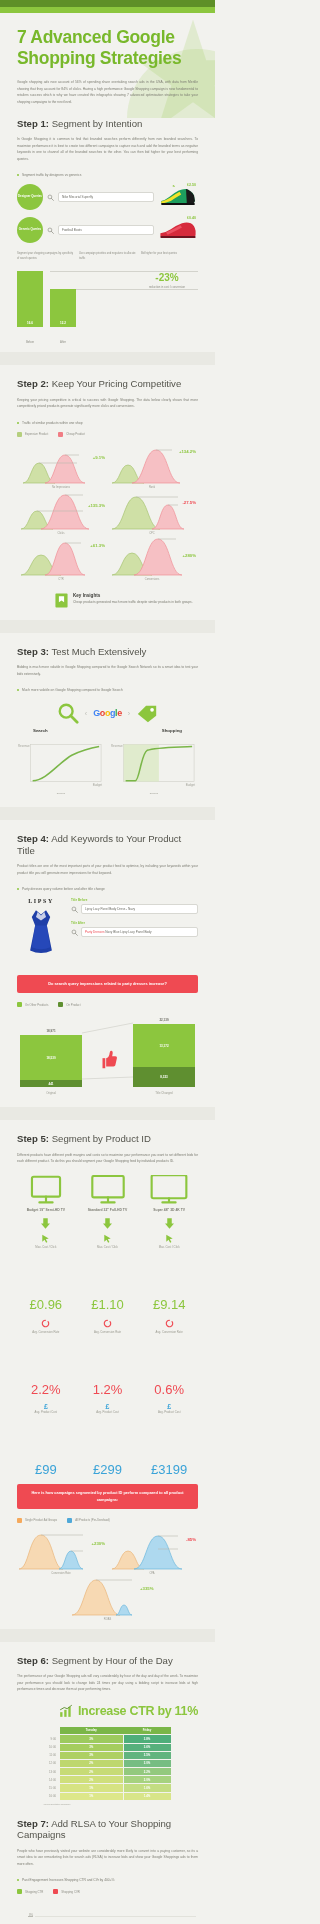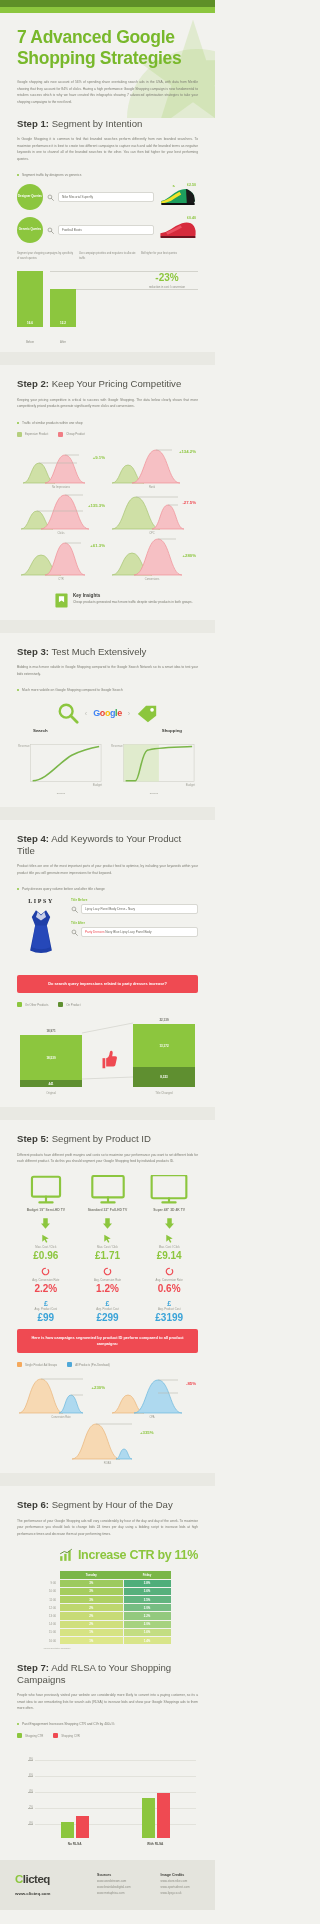--- a/index.html
+++ b/index.html
@@ -155,21 +155,21 @@
            width: 22px; height: 22px; }
 
   
   .tvs { display: flex; gap: 4px; margin: 10px 0 0 0; }
   .tvcol { flex: 1; text-align: center; }
   .tv { width: 38px; height: 30px; margin: 0 auto; display: block; }
   .tvname { font-size: 3.4px; font-weight: bold; color: #7c7c72; line-height: 1.5; margin-top: 3px; }
   .arrow { width: 9px; height: 11px; margin: 5px auto 3px auto; display: block; }
   .micon { width: 9px; height: 9px; margin: 5px auto 2px auto; display: block; }
   .mlbl { font-size: 2.8px; color: #9a9a90; }
-  .mval { font-size: 10px; font-weight: bold; line-height: 1.3; }
+  .mval { font-size: 13px; font-weight: normal; line-height: 1.3; margin-top: 48px; }
   .mval.green { color: #8cc63e; }
   .mval.red { color: #ef4a52; }
   .mval.blue { color: #3aa3d8; }
   .psym { font-size: 7px; font-weight: bold; color: #3aa3d8; margin-top: 5px; }
 
   
   .bigctr { display: flex; align-items: center; justify-content: flex-end; gap: 5px; margin: 11px 0 9px 0; }
   .bigctr .t { font-size: 12.5px; font-weight: bold; color: #8cc63e; letter-spacing: -.3px; }
   .bigctr svg { width: 14px; height: 14px; }
   table.hrs { width: 128px; margin: 0 auto; border-collapse: collapse; }
@@ -584,21 +584,21 @@
           <path d="M23 27 L23 31 M15 33 h16" stroke="#8cc63e" stroke-width="2.6" stroke-linecap="round"></path>
         </svg>
         <div class="tvname">Standard 32" Full-HD TV</div>
         <svg class="arrow" viewBox="0 0 12 14">
           <path d="M3 0 h6 v7 h3 l-6 7 l-6 -7 h3 z" fill="#8cc63e"></path>
         </svg>
         <svg class="micon" viewBox="0 0 14 14">
           <path d="M2 1 L12 7 L7.5 8 L10 12.5 L8 13.5 L5.5 9 L2 12 Z" fill="#8cc63e"></path>
         </svg>
         <div class="mlbl">Max. Cost / Click</div>
-        <div class="mval green">£1.71</div>
+        <div class="mval green">£1.10</div>
         <svg class="micon" viewBox="0 0 14 14">
           <path d="M7 2 a5 5 0 1 0 4 2" fill="none" stroke="#ef4a52" stroke-width="1.8" stroke-linecap="round"></path>
         </svg>
         <div class="mlbl">Avg. Conversion Rate</div>
         <div class="mval red">1.2%</div>
         <div class="psym">£</div>
         <div class="mlbl">Avg. Product Cost</div>
         <div class="mval blue">£299</div>
       </div>
 

